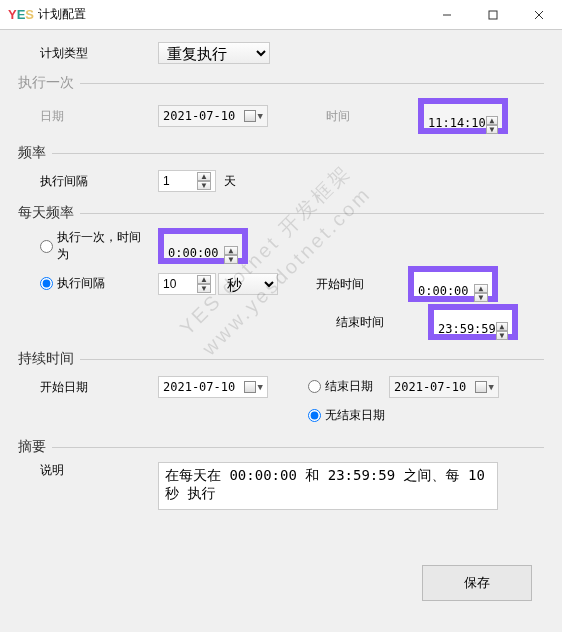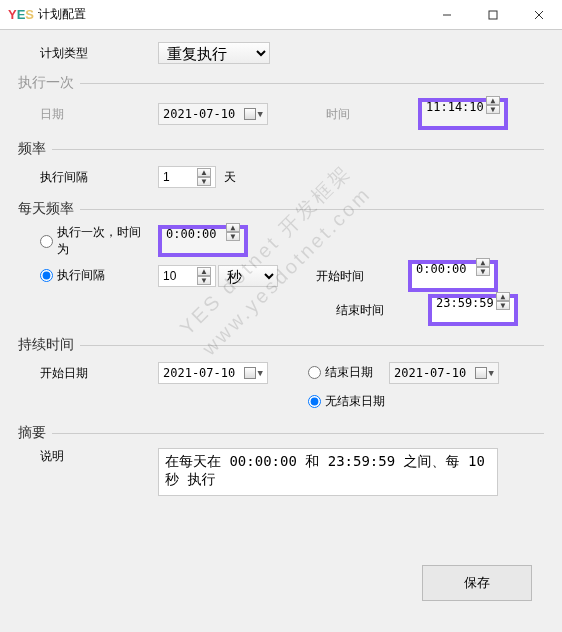--- a/index.html
+++ b/index.html
@@ -15,21 +15,21 @@
 legend { padding-right: 6px; font-size: 14px; color: #333; }
 .disabled-text { color: #999; }
 .row { display: flex; align-items: center; min-height: 26px; margin: 2px 0; }
 .label-col { width: 140px; padding-left: 22px; }
 .label-col2 { width: 100px; text-align: left; padding-left: 8px; }
 .ctrl { height: 22px; border: 1px solid #ccc; background: #fff; font-size: 15px; padding: 0 4px; }
 select.ctrl { width: 112px; background: linear-gradient(#fdfdfd,#eee); }
 .date-ctrl { width: 110px; display: inline-flex; align-items: center; border: 1px solid #ccc; background: #fff; height: 22px; padding: 0 4px; font-family: monospace; text-align: right; }
 .date-ctrl .cal { margin-left: auto; width: 12px; height: 12px; border: 1px solid #888; background: linear-gradient(#fff,#ddd); }
 .date-ctrl .dd { margin-left: 2px; font-size: 9px; color: #555; }
-.time-ctrl { width: 90px; display: inline-flex; align-items: flex-end; border: 4px solid #8b5cf6; background: #fff; height: 22px; padding: 12px 4px; font-family: monospace; }
+.time-ctrl { width: 90px; display: inline-flex; align-items: flex-start; border: 6px solid #8b5cf6; background: #fff; height: 22px; padding: 12px 4px; font-family: monospace; }
 .spin-ctrl { width: 58px; display: inline-flex; align-items: center; border: 1px solid #ccc; background: #fff; height: 22px; padding: 0 4px; }
 .updown { margin-left: auto; width: 14px; display: flex; flex-direction: column; }
 .updown span { height: 9px; font-size: 8px; line-height: 8px; text-align: center; border: 1px solid #aaa; background: linear-gradient(#fdfdfd,#e5e5e5); color: #444; }
 input[type=radio] { margin-right: 4px; vertical-align: middle; }
 .radio-lbl { display: inline-flex; align-items: center; margin-right: 10px; }
 .textarea { width: 340px; height: 48px; border: 1px solid #ccc; background: #fff; padding: 4px 6px; font-size: 14px; font-family: "Microsoft YaHei", monospace; resize: none; }
 .save-btn { position: absolute; bottom: 31px; right: 30px; width: 110px; height: 36px; background: #e8e8e8; border: 1px solid #bbb; font-size: 13px; }
 .watermark { position: absolute; top: 200px; left: 160px; transform: rotate(-45deg); color: rgba(0,0,0,0.12); font-size: 20px; letter-spacing: 3px; line-height: 30px; pointer-events: none; text-align: center; }
 </style>
 </head>

